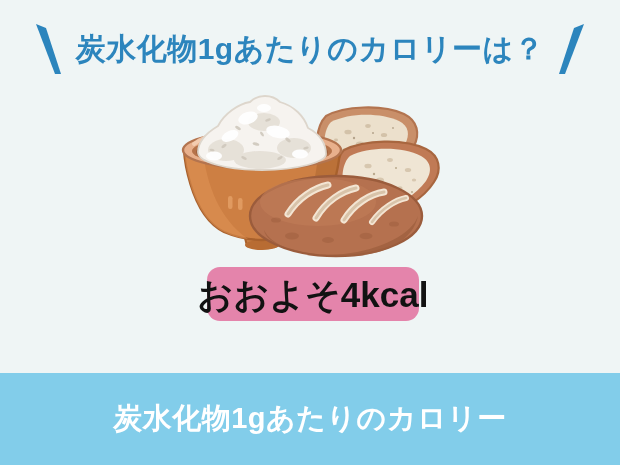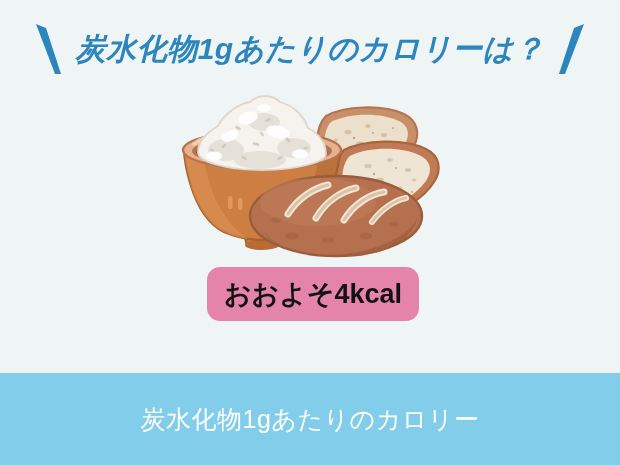--- a/index.html
+++ b/index.html
@@ -26,21 +26,20 @@
   .title-row {
     position: absolute;
     left: 0;
     top: 18px;
     width: 620px;
     height: 62px;
     display: flex;
     align-items: center;
     justify-content: center;
     gap: 12px;
-    font-style: italic;
   }
 
   .title-text {
     font-size: 30px;
     font-weight: 700;
     color: #2c85bd;
     letter-spacing: 0.5px;
     white-space: nowrap;
     line-height: 1;
   }
@@ -69,21 +68,21 @@
     top: 267px;
     width: 212px;
     height: 54px;
     background: #e484ab;
     border-radius: 13px;
     display: flex;
     align-items: center;
     justify-content: center;
   }
   .badge-text {
-    font-size: 27px;
+    font-size: 35px;
     font-weight: 700;
     color: #121212;
     letter-spacing: 0px;
     line-height: 1;
     white-space: nowrap;
   }
 
   
   .caption-bar {
     position: absolute;
@@ -92,22 +91,22 @@
     width: 620px;
     height: 92px;
     background: #82cdea;
     display: flex;
     flex-direction: column;
     align-items: center;
     justify-content: center;
     gap: 2px;
   }
   .caption-line {
-    font-size: 25px;
-    font-weight: 400;
+    font-size: 29px;
+    font-weight: 700;
     color: #ffffff;
     line-height: 1.28;
     letter-spacing: 0.5px;
     white-space: nowrap;
   }
 </style>
 </head>
 <body>
 
 <div id="slide">

